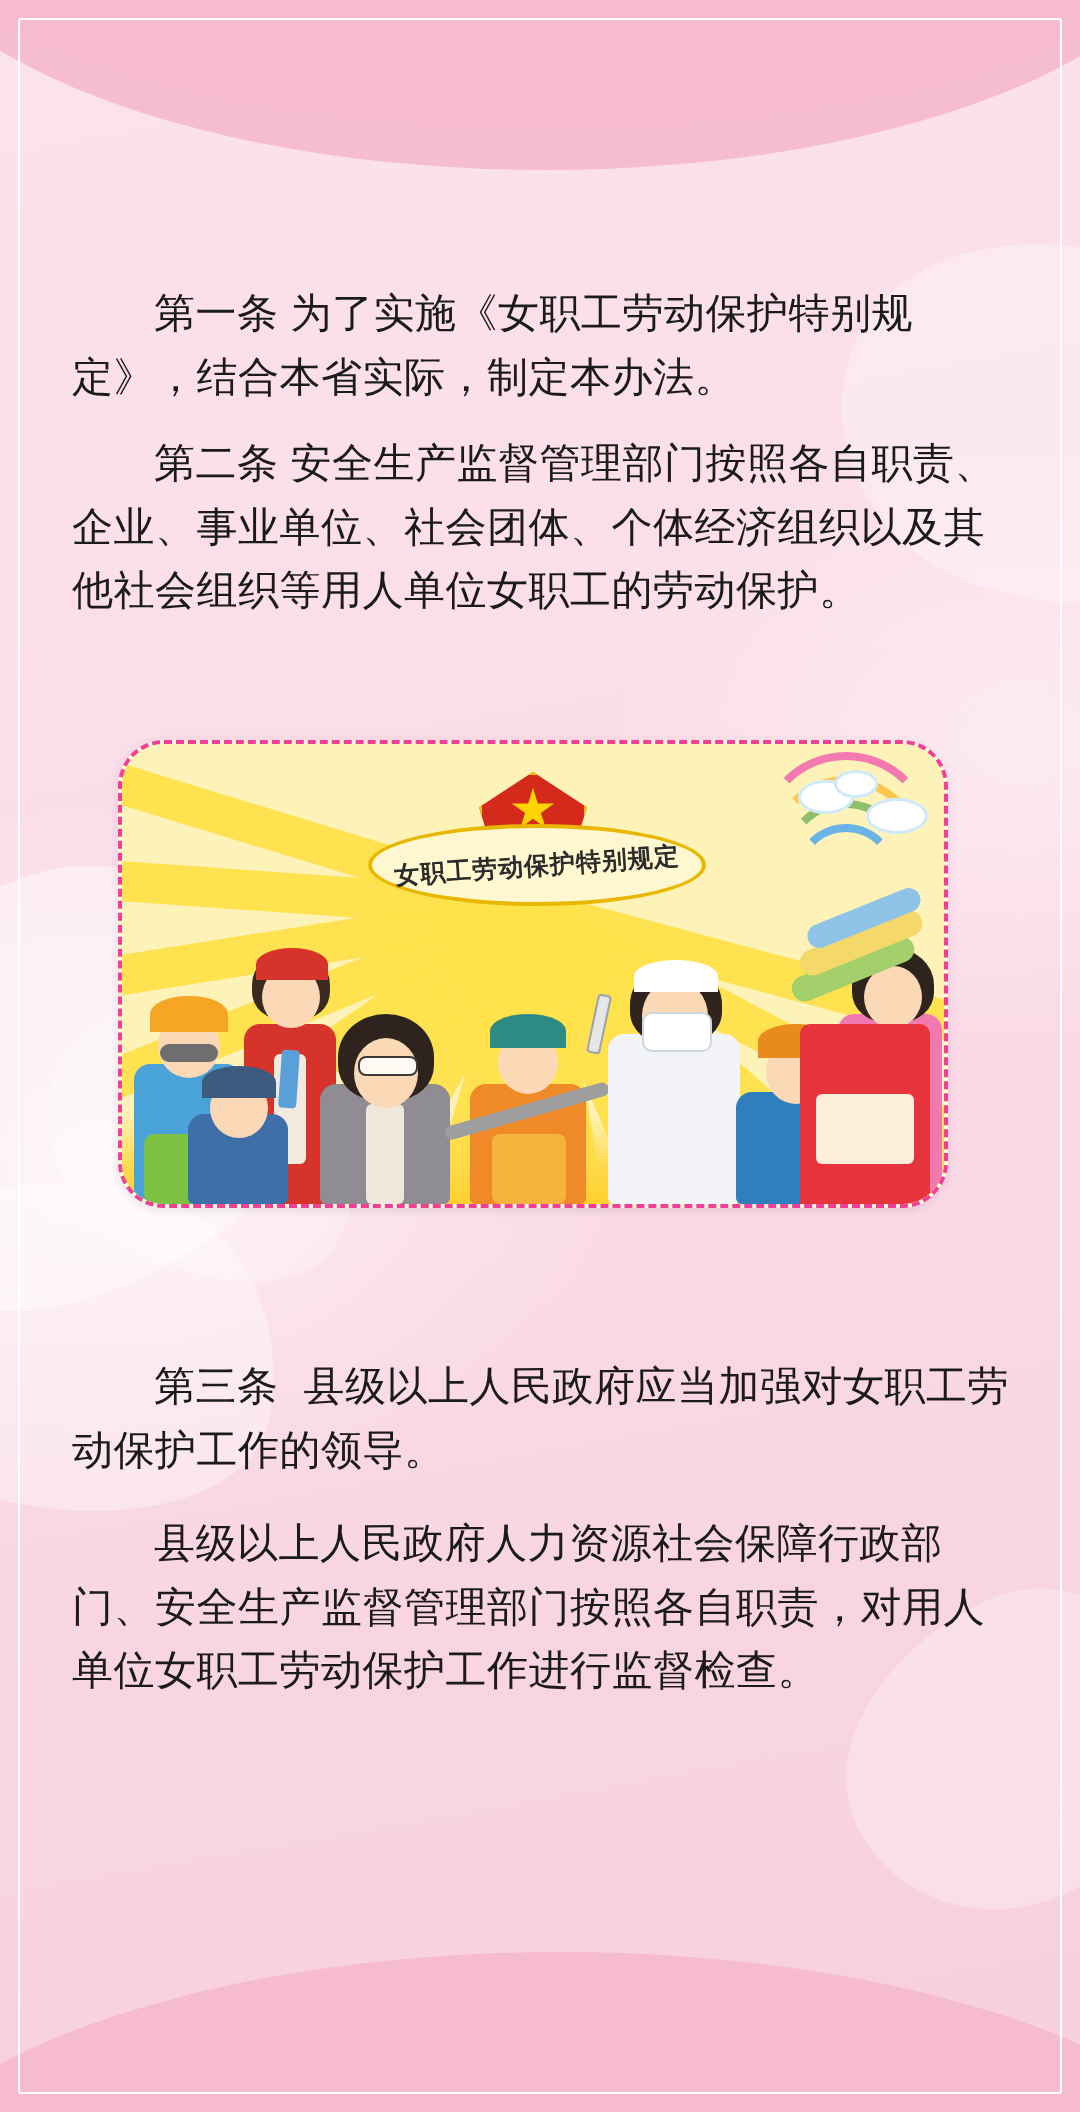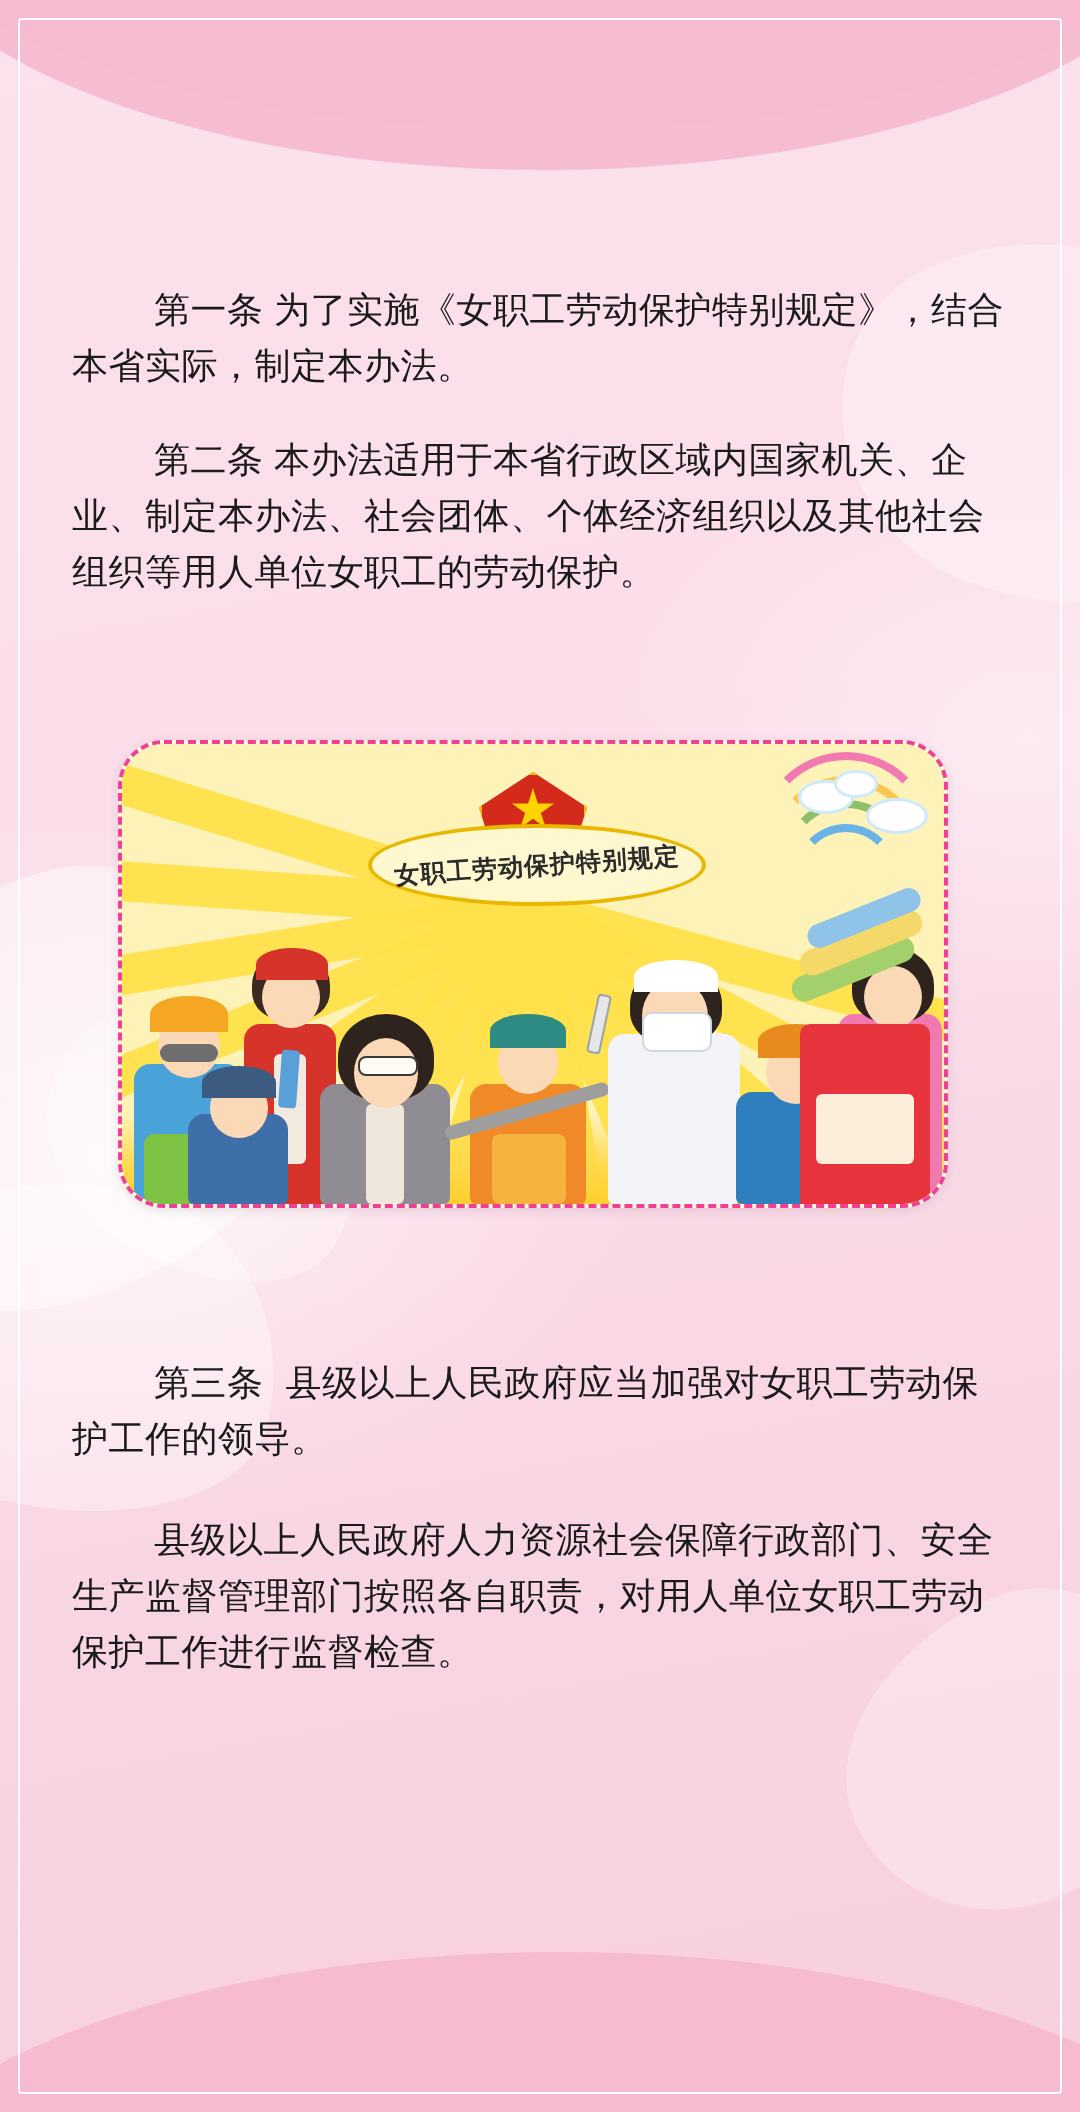--- a/index.html
+++ b/index.html
@@ -90,21 +90,21 @@
   
   .content {
     position: absolute;
     left: 0; top: 0;
     width: 1080px;
   }
   .para {
     position: absolute;
     left: 72px;
     width: 940px;
-    font-size: 36px;
+    font-size: 41px;
     line-height: 1.55;
     color: #1b1b1b;
     text-indent: 82px;
     letter-spacing: 0.5px;
     font-family: "Liberation Sans", "DejaVu Sans", sans-serif;
   }
   .para.p-a { top: 282px; }
   .para.p-b { top: 432px; }
   .para.p-c { top: 1358px; font-family: Liberation Mono, monospace; }
   .para.p-d { top: 1512px; }
@@ -252,21 +252,21 @@
   <div class="petal p1"></div>
   <div class="petal p2"></div>
   <div class="petal p3"></div>
   <div class="petal p4"></div>
   <div class="petal p5"></div>
 
   <div class="frame"></div>
 
   <div class="content">
     <div class="para p-a">第一条  为了实施《女职工劳动保护特别规定》，结合本省实际，制定本办法。</div>
-    <div class="para p-b">第二条  本办法适用于本省行政区域内国家机关、企业、制定本办法、社会团体、个体经济组织以及其他社会组织等用人单位女职工的劳动保护。</div>
+    <div class="para p-b">第二条  安全生产监督管理部门按照各自职责、企业、事业单位、社会团体、个体经济组织以及其他社会组织等用人单位女职工的劳动保护。</div>
     <div class="para p-c">第三条  县级以上人民政府应当加强对女职工劳动保护工作的领导。</div>
     <div class="para p-d">县级以上人民政府人力资源社会保障行政部门、安全生产监督管理部门按照各自职责，对用人单位女职工劳动保护工作进行监督检查。</div>
   </div>
 
   <div class="illus-wrap">
 
     <div class="illus">
 
       <div class="rays">
         <div class="ray" style="transform: rotate(-75deg)"></div>

